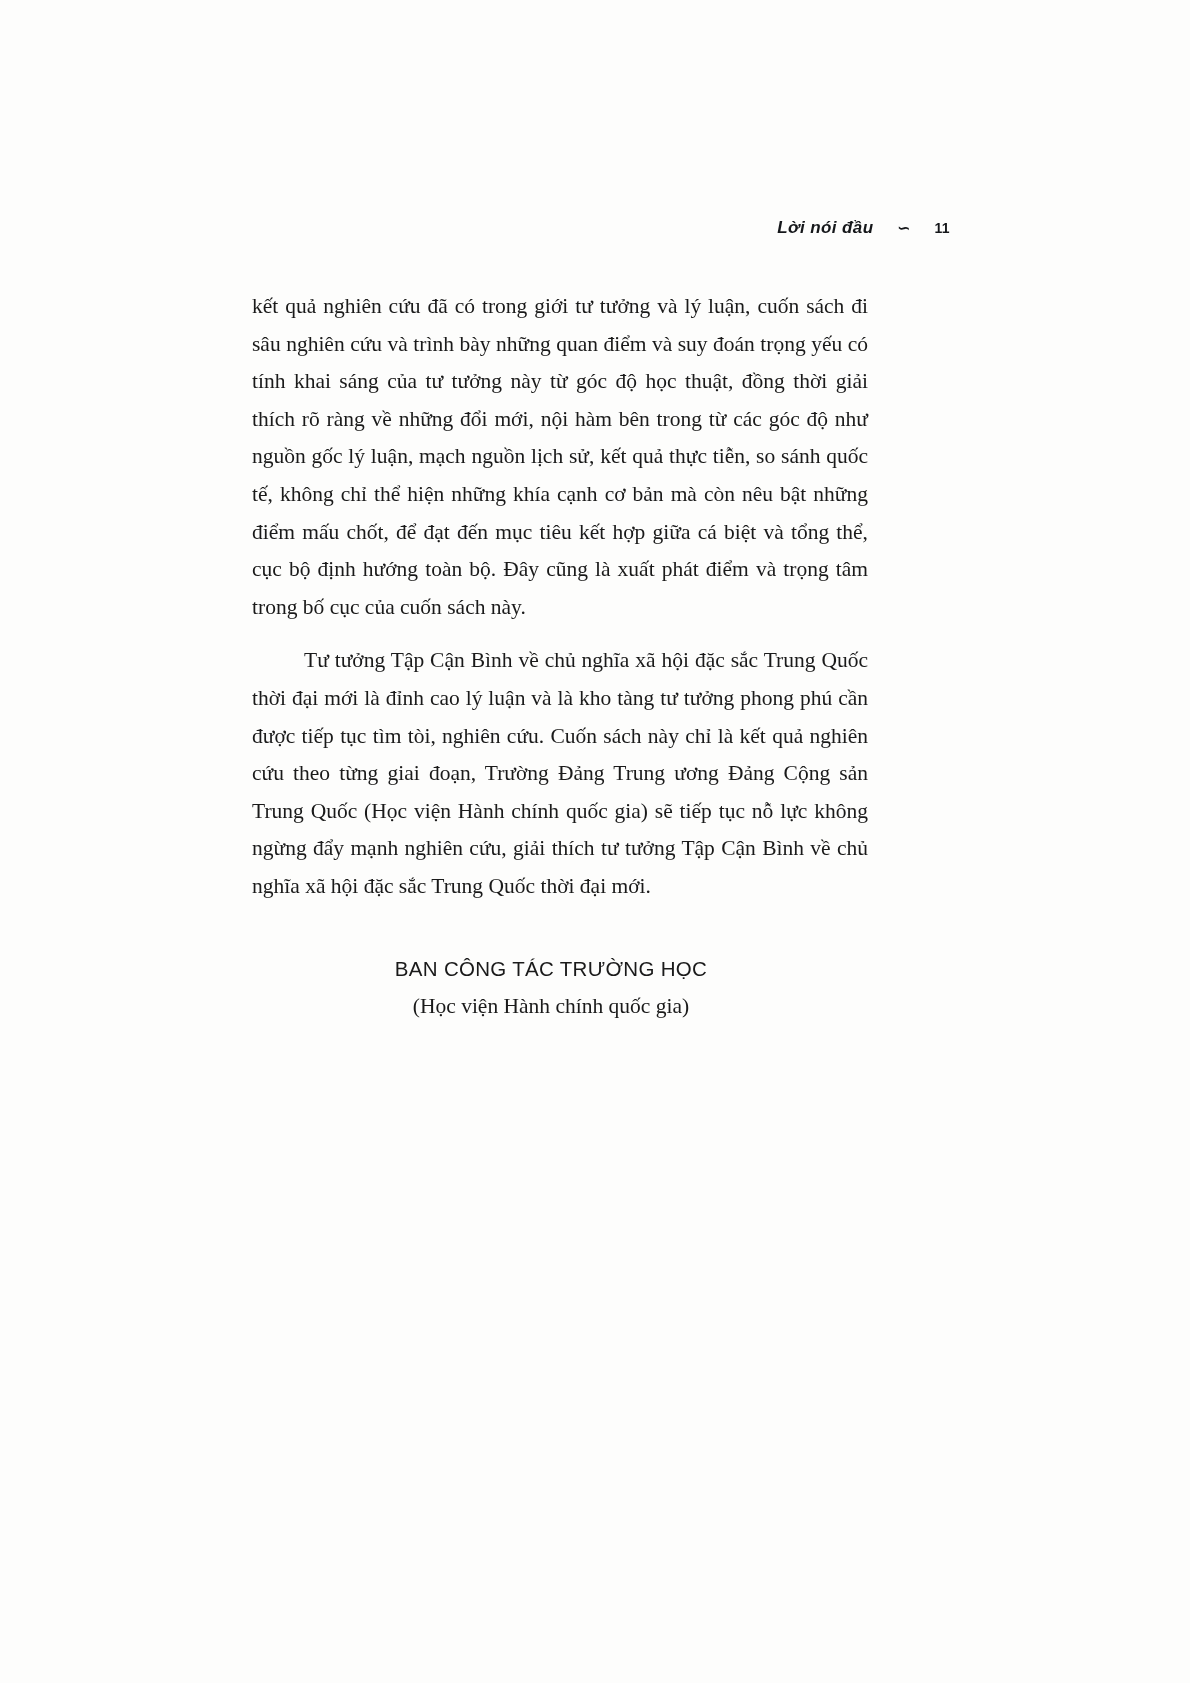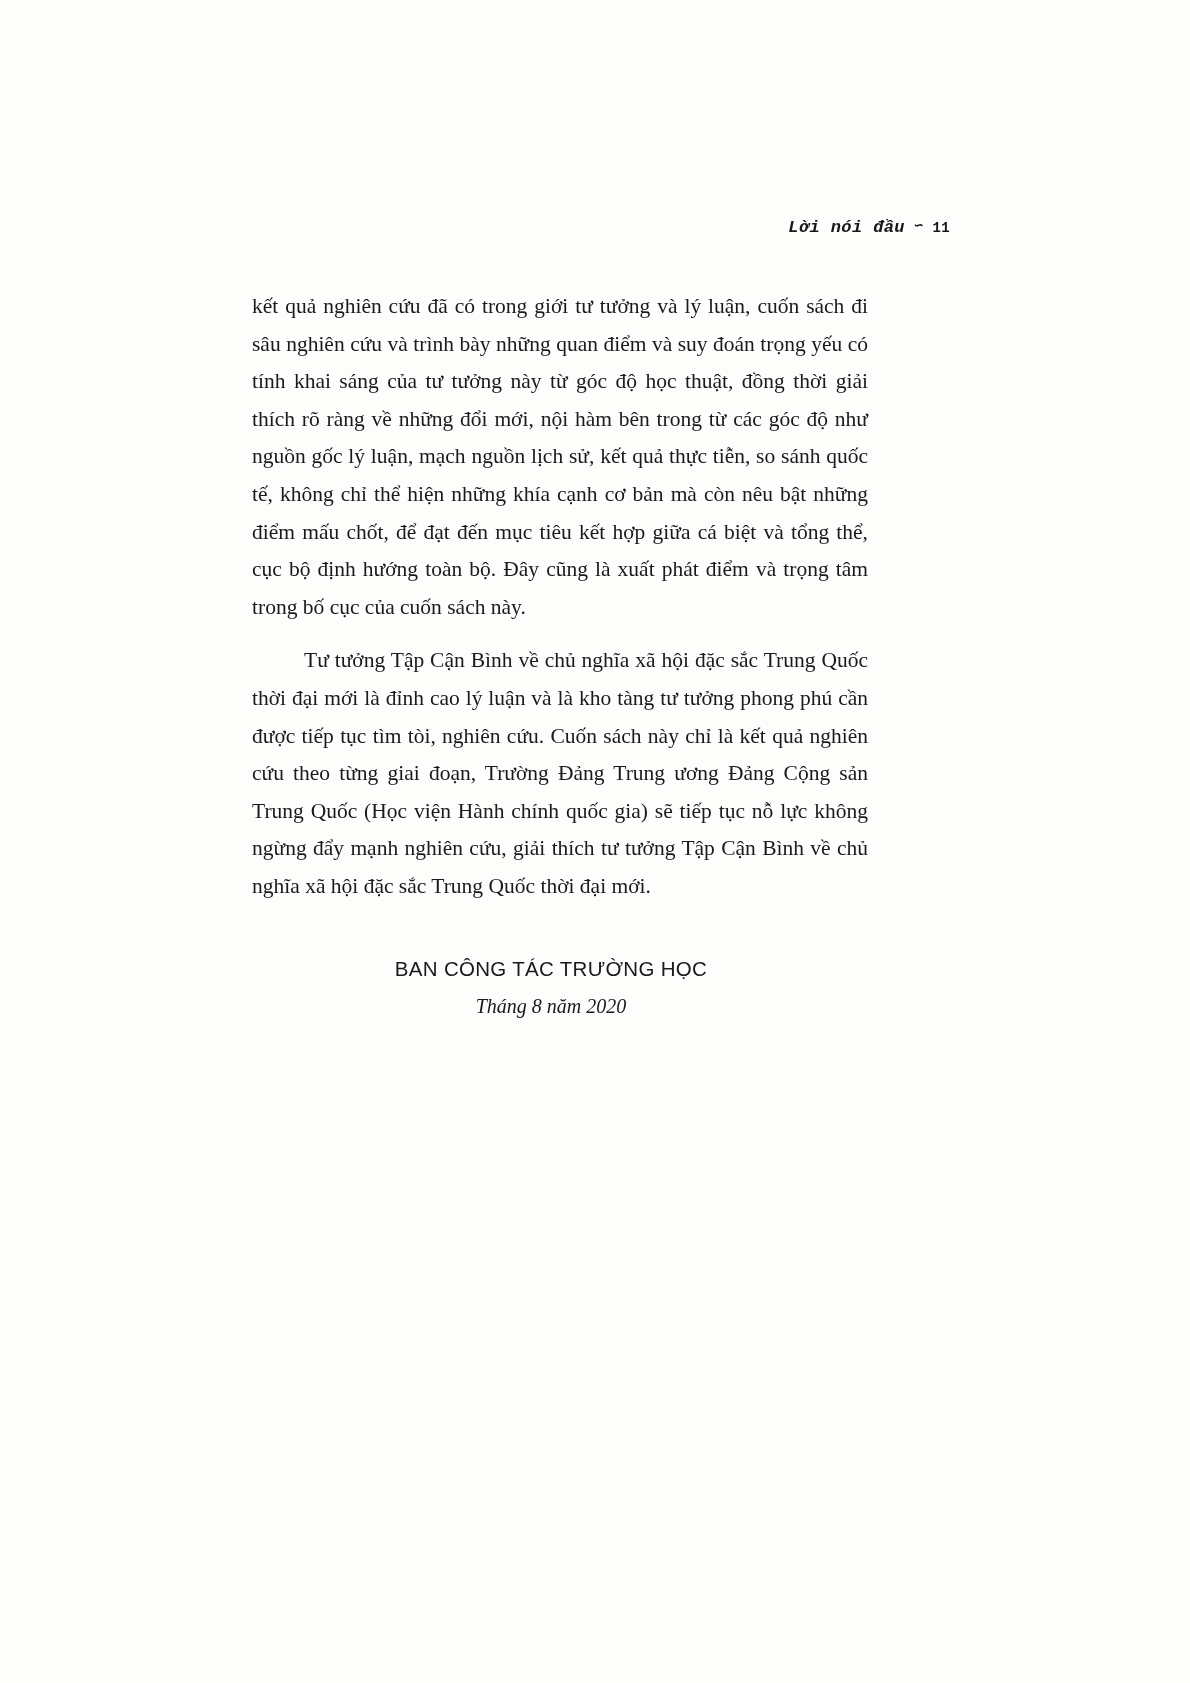--- a/index.html
+++ b/index.html
@@ -21,22 +21,22 @@
     inset: 0;
     background: #fdfdfc;
   }
   
   .running-head {
     position: absolute;
     top: 218px;
     right: 240px;
     display: flex;
     align-items: center;
-    gap: 9px;
-    font-family: Liberation Mono, monospace;
+    gap: 24px;
+    font-family: Liberation Sans, sans-serif;
     font-weight: 700;
     font-size: 17px;
     letter-spacing: 0.4px;
     color: #15171a;
     white-space: nowrap;
   }
   .running-head .rh-label {
     font-style: italic;
     font-weight: 700;
   }
@@ -107,16 +107,16 @@
     <span class="rh-num">11</span>
   </div>
 
   <div class="textblock">
     <p class="body-par">kết quả nghiên cứu đã có trong giới tư tưởng và lý luận, cuốn sách đi sâu nghiên cứu và trình bày những quan điểm và suy đoán trọng yếu có tính khai sáng của tư tưởng này từ góc độ học thuật, đồng thời giải thích rõ ràng về những đổi mới, nội hàm bên trong từ các góc độ như nguồn gốc lý luận, mạch nguồn lịch sử, kết quả thực tiễn, so sánh quốc tế, không chỉ thể hiện những khía cạnh cơ bản mà còn nêu bật những điểm mấu chốt, để đạt đến mục tiêu kết hợp giữa cá biệt và tổng thể, cục bộ định hướng toàn bộ. Đây cũng là xuất phát điểm và trọng tâm trong bố cục của cuốn sách này.</p>
     <p class="body-par indent">Tư tưởng Tập Cận Bình về chủ nghĩa xã hội đặc sắc Trung Quốc thời đại mới là đỉnh cao lý luận và là kho tàng tư tưởng phong phú cần được tiếp tục tìm tòi, nghiên cứu. Cuốn sách này chỉ là kết quả nghiên cứu theo từng giai đoạn, Trường Đảng Trung ương Đảng Cộng sản Trung Quốc (Học viện Hành chính quốc gia) sẽ tiếp tục nỗ lực không ngừng đẩy mạnh nghiên cứu, giải thích tư tưởng Tập Cận Bình về chủ nghĩa xã hội đặc sắc Trung Quốc thời đại mới.</p>
   </div>
 
   <div class="signature">
     <div class="sig-org">BAN CÔNG TÁC TRƯỜNG HỌC</div>
-    <div class="sig-date">Tháng 8 năm 2020</div>
+    <div class="sig-line">(Học viện Hành chính quốc gia)</div>
   </div>
 
 </div>
 
 </body></html>

